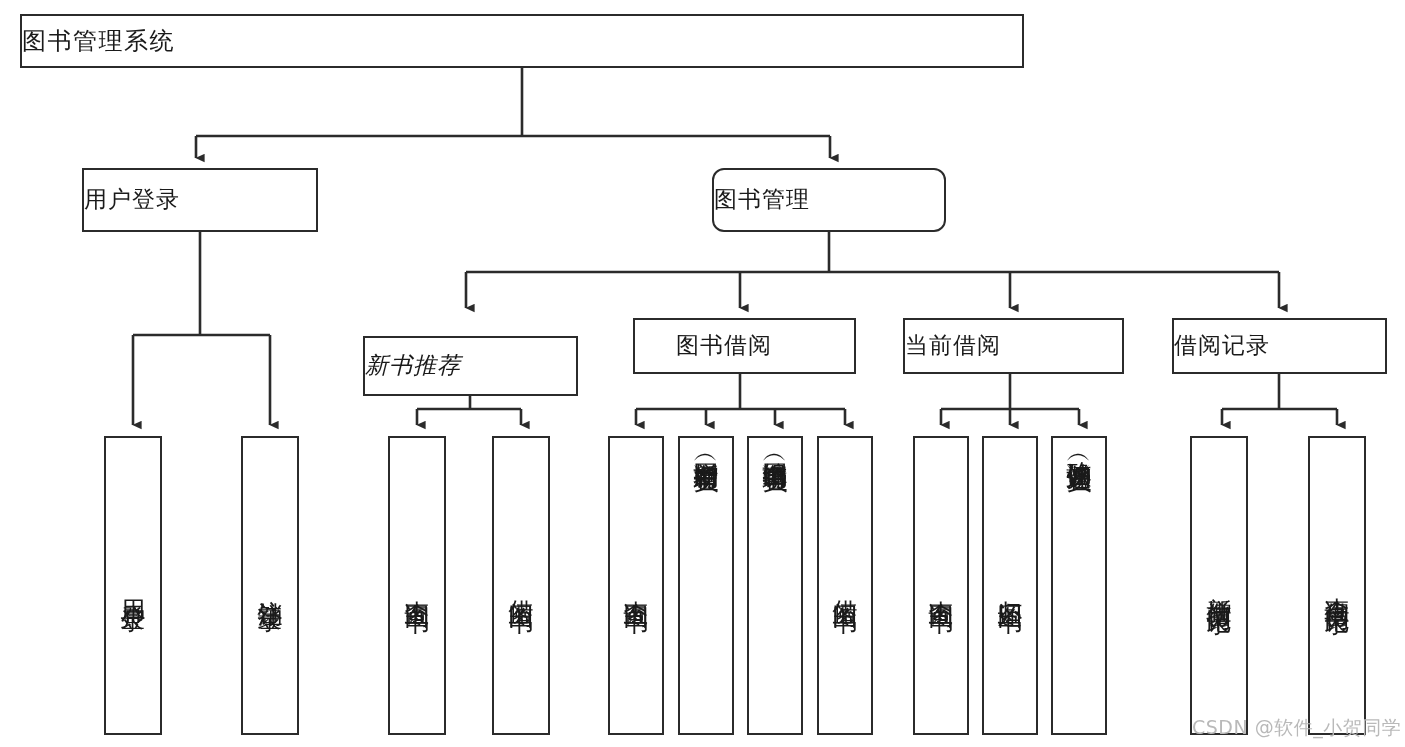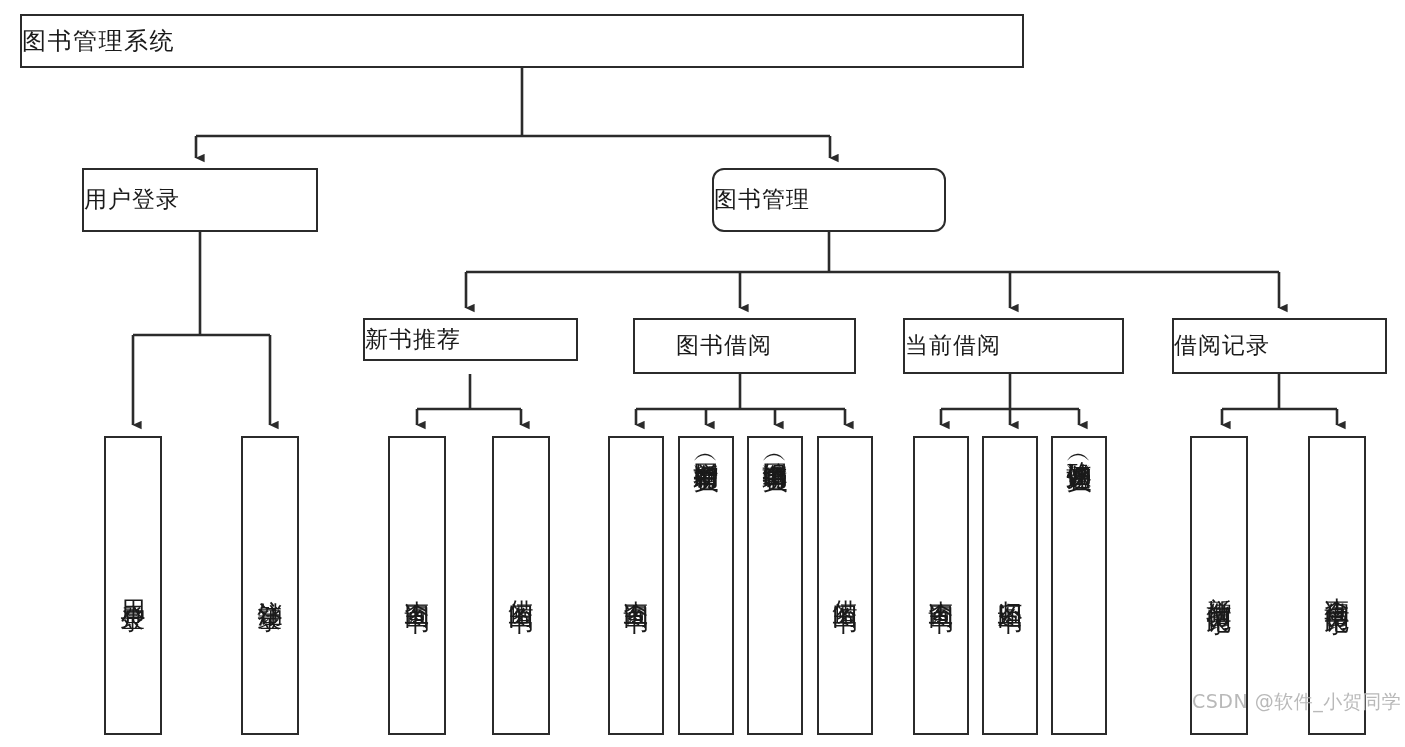--- a/index.html
+++ b/index.html
@@ -141,21 +141,21 @@
   </div>
 
   <div class="node horiz" style="left:82px; top:168px; width:236px; height:64px;">
     <span class="node-label">用户登录</span>
   </div>
 
   <div class="node horiz" style="left:712px; top:168px; width:234px; height:64px;border-radius:12px;">
     <span class="node-label">图书管理</span>
   </div>
 
-  <div class="node horiz" style="left:363px; top:318px; width:215px; height:43px;">
+  <div class="node horiz" style="left:363px; top:336px; width:215px; height:60px;font-style:italic;">
     <span class="node-label">新书推荐</span>
   </div>
 
   <div class="node horiz" style="left:633px; top:318px; width:223px; height:56px;padding-left:41px;">
     <span class="node-label">图书借阅</span>
   </div>
 
   <div class="node horiz" style="left:903px; top:318px; width:221px; height:56px;">
     <span class="node-label">当前借阅</span>
   </div>
@@ -209,15 +209,15 @@
   </div>
 
   <div class="node vert centered" style="left:1190px; top:436px; width:58px; height:299px;">
     <span class="node-label">新增借阅记录</span>
   </div>
 
   <div class="node vert centered" style="left:1308px; top:436px; width:58px; height:299px;">
     <span class="node-label">查询借阅记录</span>
   </div>
 
-  <div class="watermark" style="left:1192px; top:689px;">CSDN @软件_小贺同学</div>
+  <div class="watermark" style="left:1192px; top:715px;">CSDN @软件_小贺同学</div>
 
 </div>
 
 </body></html>

